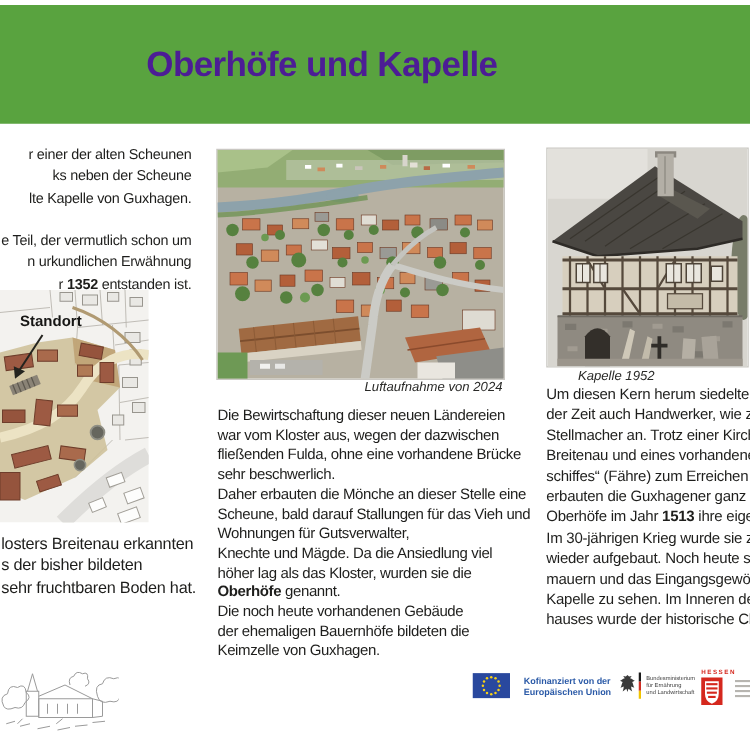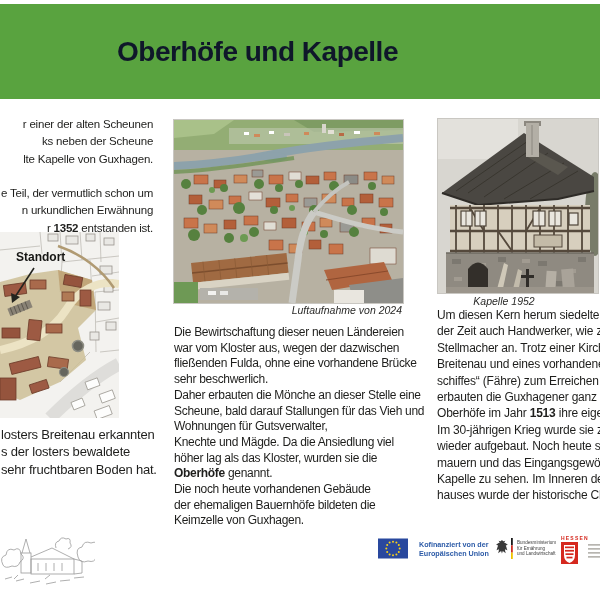--- a/index.html
+++ b/index.html
@@ -6,30 +6,30 @@
   .panel{
     position:relative;width:600px;height:600px;background:#fff;overflow:hidden;
     font-family:"Liberation Sans", sans-serif;color:var(--body-text,#1e1e1c);
   }
   .header{
     position:absolute;left:0;top:4px;width:600px;height:95px;
     background:var(--header-green,#59a33f);
   }
   .title{
     position:absolute;left:0;top:0;width:515px;height:95px;line-height:95px;
-    text-align:center;color:#0f172a;font-size:28px;font-weight:bold;letter-spacing:-0.5px;
+    text-align:center;color:#4c1d95;font-size:28px;font-weight:bold;letter-spacing:-0.5px;
   }
   .tb{position:absolute;white-space:nowrap;}
   .left-intro{left:1px;top:116px;font-size:11.5px;line-height:17.3px;letter-spacing:-0.2px;text-align:right;}
   .left-below{left:1px;top:426px;font-size:13px;line-height:17.3px;letter-spacing:-0.2px;}
   .mid-text{left:174px;top:325px;font-size:12px;line-height:15.7px;letter-spacing:-0.3px;}
   .right-text{left:437px;top:307px;font-size:12px;line-height:16.4px;letter-spacing:-0.2px;}
   .caption{position:absolute;font-size:10.5px;font-style:italic;color:#2a2a28;text-align:center;}
   .cap-mid{left:173px;top:304px;width:229px;text-align:right;}
-  .cap-right{left:424px;top:295px;width:160px;}
+  .cap-right{left:413px;top:295px;width:160px;}
   .map-img{position:absolute;left:0;top:232px;}
   .aerial-img{position:absolute;left:173px;top:119px;border:1px solid #c9c7c2;}
   .chapel-img{position:absolute;left:437px;top:118px;border:1px solid #c9c7c2;background:#fff;}
   .sketch-img{position:absolute;left:0;top:533px;}
   .eu-logo{position:absolute;left:378px;top:537px;}
   .ministry-logo{position:absolute;left:496px;top:536px;}
   .hessen-logo{position:absolute;left:560px;top:533px;}
 </style>
 </head>
 <body>
@@ -91,21 +91,21 @@
       <rect x="72" y="168" width="12" height="8" transform="rotate(-22 78 172)"></rect>
       <rect x="95" y="176" width="16" height="9" transform="rotate(-20 103 180)"></rect>
     </g>
     <text x="16" y="29" font-size="12" font-weight="bold" fill="#161614">Standort</text>
     <g>
       <path d="M34,36 L15,65" stroke="#24241f" stroke-width="1.6" fill="none"></path>
       <polygon points="12,71 20,65 11,61" fill="#24241f"></polygon>
     </g>
   </svg>
 
-  <div class="tb left-below"><span>losters Breitenau erkannten</span><br><span>s der losters bewaldete</span><br><span>sehr fruchtbaren Boden hat.</span><br></div>
+  <div class="tb left-below"><span>losters Breitenau erkannten</span><br><span>s der bisher bildeten</span><br><span>sehr fruchtbaren Boden hat.</span><br></div>
 
   <svg class="sketch-img" width="95" height="57" viewBox="0 0 95 57">
     <g stroke="#9a9a9a" stroke-width="0.8" fill="none">
       <path d="M22,20 L26,6 L30,20"></path>
       <rect x="21" y="20" width="10" height="20"></rect>
       <path d="M31,24 L52,15 L74,26"></path>
       <rect x="31" y="26" width="43" height="15"></rect>
       <path d="M38,30 L38,38 M46,30 L46,38 M54,30 L54,38 M62,30 L62,38"></path>
       <path d="M74,26 L82,28 L82,40 L74,41"></path>
       <path d="M3,32 q-4,-8 3,-10 q1,-8 8,-5 q6,-4 7,4 q5,4 -1,8 q-2,6 -8,4 q-7,3 -9,-1 Z"></path>

